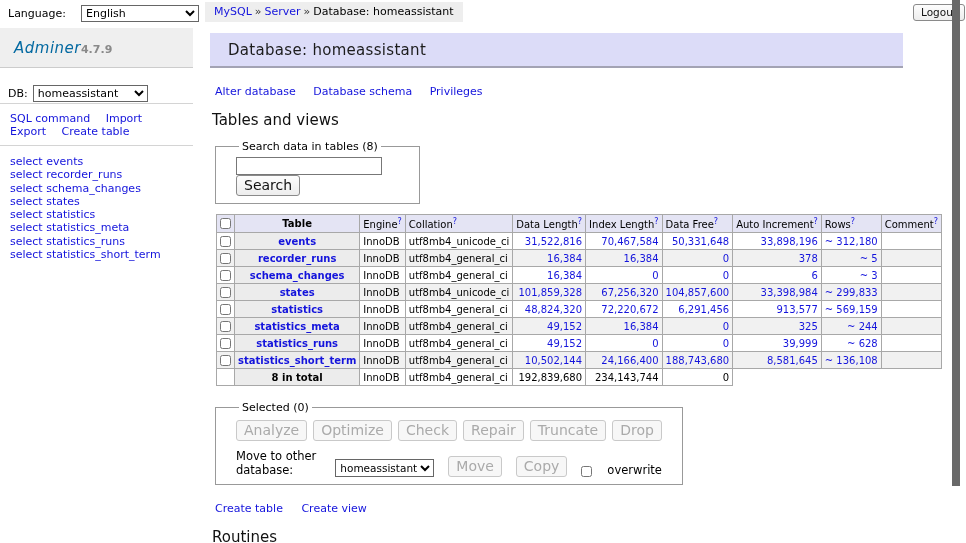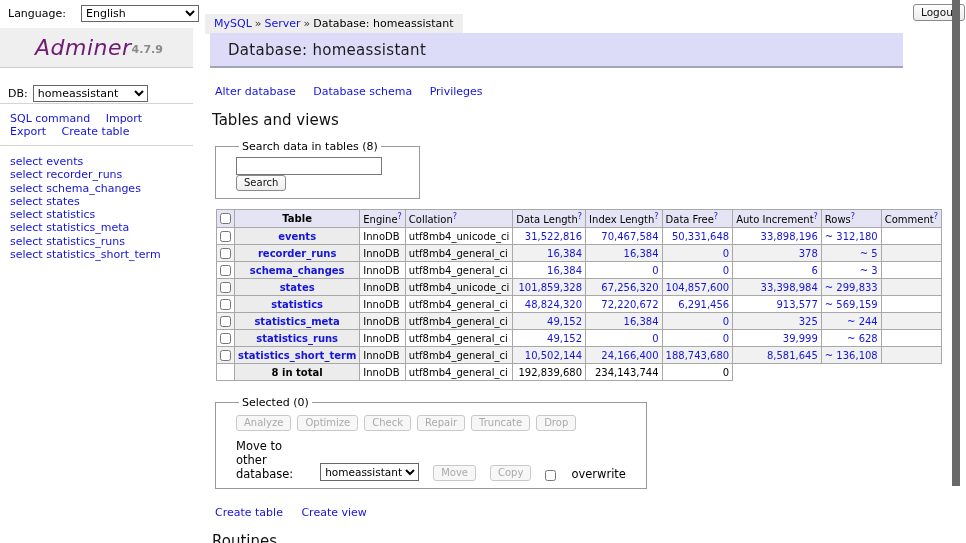--- a/index.html
+++ b/index.html
@@ -5,31 +5,31 @@
   * { box-sizing: border-box; margin: 0; padding: 0; }
   html, body { width: 966px; height: 543px; overflow: hidden; background: #fff;
     font-family: "DejaVu Sans", "Liberation Sans", sans-serif; font-size: 11px; color: #000; }
   body { position: relative; }
   a { color: #1414dc; text-decoration: none; cursor: pointer; }
 
   
   .lang-row { position: absolute; left: 8px; top: 5px; display: flex; align-items: center; gap: 15px; }
   .lang-row select { width: 118px; height: 17px; font-size: 11px; border: 1px solid #666; background: #fff;
     font-family: "DejaVu Sans", sans-serif; }
-  .breadcrumb { position: absolute; left: 205px; top: 14px; background: #eeeeee; padding: 3px 9px 4px;
+  .breadcrumb { position: absolute; left: 205px; top: 2px; background: #eeeeee; padding: 3px 9px 4px;
     white-space: nowrap; }
   .breadcrumb .sep { color: #333; margin: 0 3px; }
   .logout-btn { position: absolute; left: 913px; top: 4px; font-size: 10.5px; padding: 1px 7px 2px;
     border: 1px solid #8a8a8a; border-radius: 3px; background: linear-gradient(#fdfdfd,#ededed); color: #111;
     font-family: "DejaVu Sans", sans-serif; cursor: pointer; }
 
   
   .brand-bar { position: absolute; left: 0; top: 28px; width: 193px; height: 40px; background: #efefef;
     border-bottom: 1px solid #cccccc; display: flex; align-items: center; padding-left: 14px; }
-  .brand-bar .brand { font-style: italic; font-size: 22px; color: #701a75; letter-spacing: .5px; margin-left: 21px; }
+  .brand-bar .brand { font-style: italic; font-size: 15px; color: #0369a1; letter-spacing: .5px; }
   .brand-bar .version { font-size: 11px; color: #8a8a8a; margin-left: 0; margin-top: 3px; font-weight: bold; }
   .sidebar { position: absolute; left: 0; top: 84px; width: 193px; }
   .db-row { display: flex; align-items: center; gap: 5px; padding-left: 8px; height: 19px; }
   .db-row select { width: 115px; height: 17px; font-size: 11px; border: 1px solid #666; background: #fff;
     font-family: "DejaVu Sans", sans-serif; }
   .sidebar hr { border: 0; border-top: 1px solid #d4d4d4; margin: 0; }
   .side-actions { padding: 8px 6px 7px 10px; line-height: 13px; }
   .side-actions a { margin-right: 12px; }
   .side-links { padding: 9px 0 0 10px; }
   .side-links a { display: block; line-height: 13.3px; }
@@ -41,21 +41,21 @@
   .main { position: absolute; left: 212px; top: 80px; width: 700px; }
   .nav-links { margin: 5px 0 0 3px; }
   .nav-links a { margin-right: 14px; }
   h3 { font-size: 15px; font-weight: normal; color: #111; margin-top: 14px; line-height: 17px; }
 
   fieldset { border: 1px solid #999; padding: 4px 20px 7px; margin-left: 3px; }
   legend { font-size: 11px; padding: 0 3px; margin-left: 3px; }
   .search-fs { margin-top: 11px; width: 205px; }
   .search-fs input[type=text] { width: 146px; height: 18px; border: 1px solid #777; background: #fff;
     font-size: 11px; font-family: "DejaVu Sans", sans-serif; padding: 0 3px; }
-  .btn { font-size: 10px; padding: 1px 7px 2px; border: 1px solid #8a8a8a; border-radius: 3px;
+  .btn { font-size: 14px; padding: 1px 7px 2px; border: 1px solid #8a8a8a; border-radius: 3px;
     background: linear-gradient(#fdfdfd,#ededed); color: #111; font-family: "DejaVu Sans", sans-serif; cursor: pointer; }
   .btn:disabled { color: #aaaaaa; border-color: #c9c9c9; background: #f7f7f7; cursor: default; }
 
   
   table { border-collapse: collapse; table-layout: fixed; margin: 10px 0 0 4px; font-size: 10px;
     border-top: 1px solid #a8a8a8; border-left: 1px solid #a8a8a8; }
   td, th { border-right: 1px solid #a8a8a8; border-bottom: 1px solid #a8a8a8; padding: 2px 3px;
     white-space: nowrap; font-size: 10px; height: 17px; }
   thead td, thead th { background: #e4e4f4; }
   thead th { font-weight: bold; }

